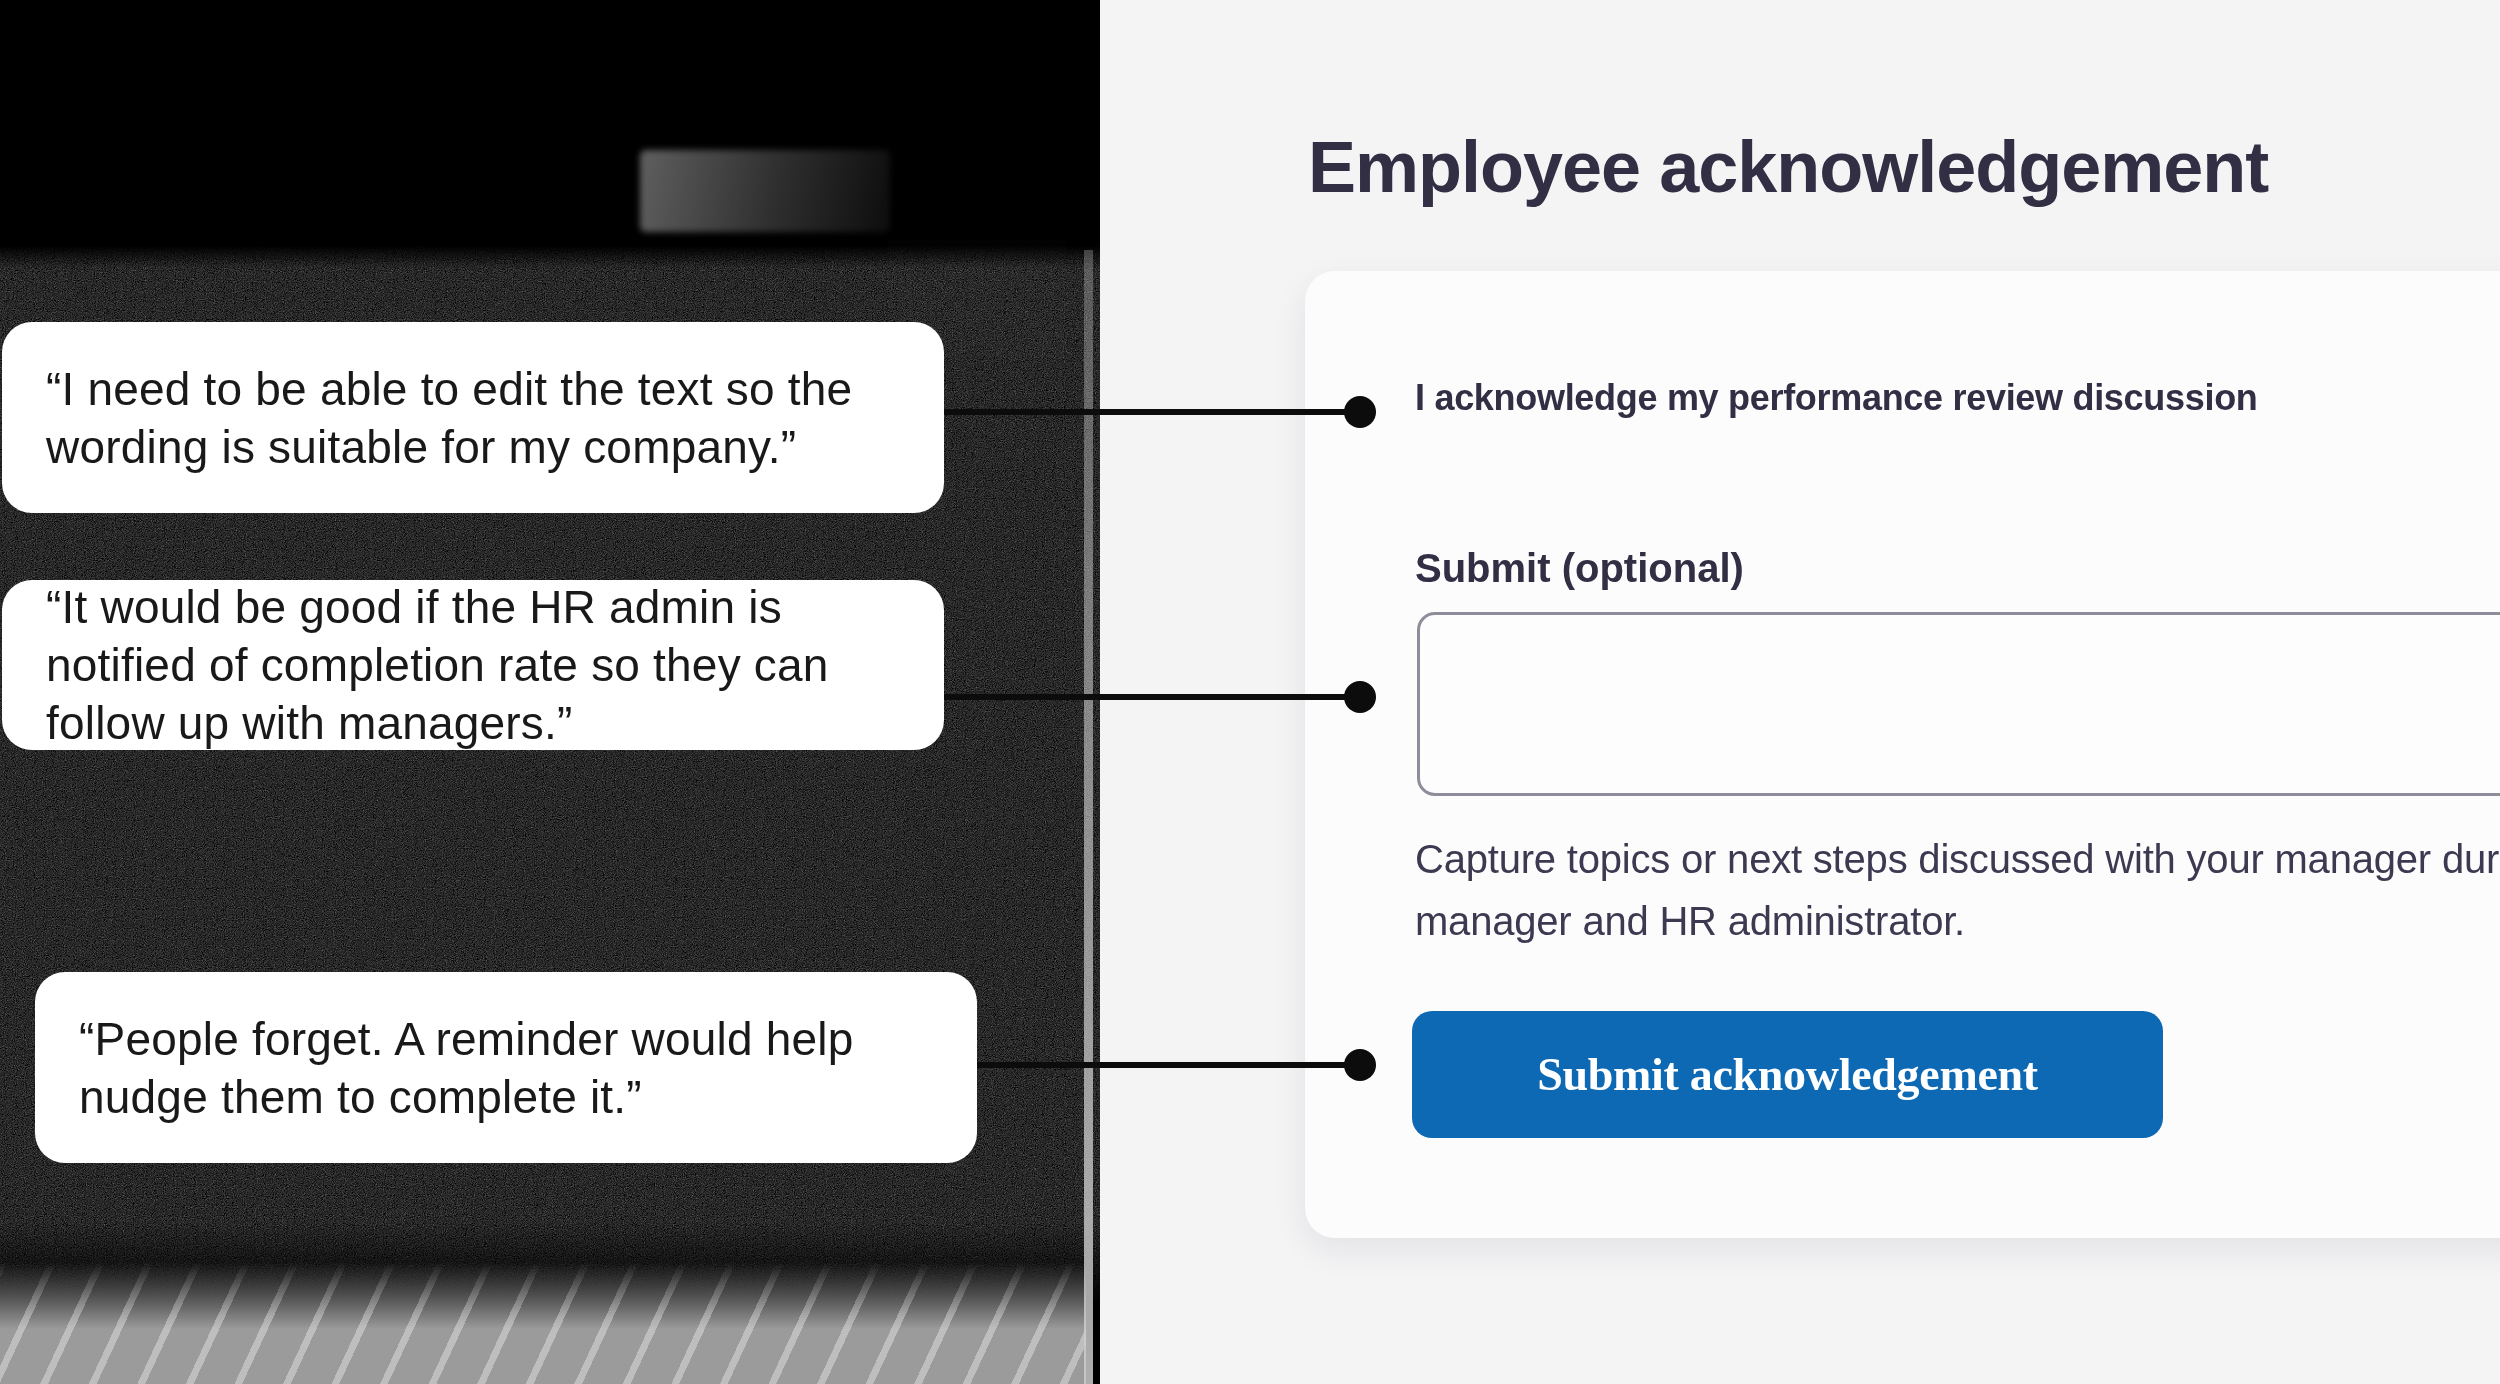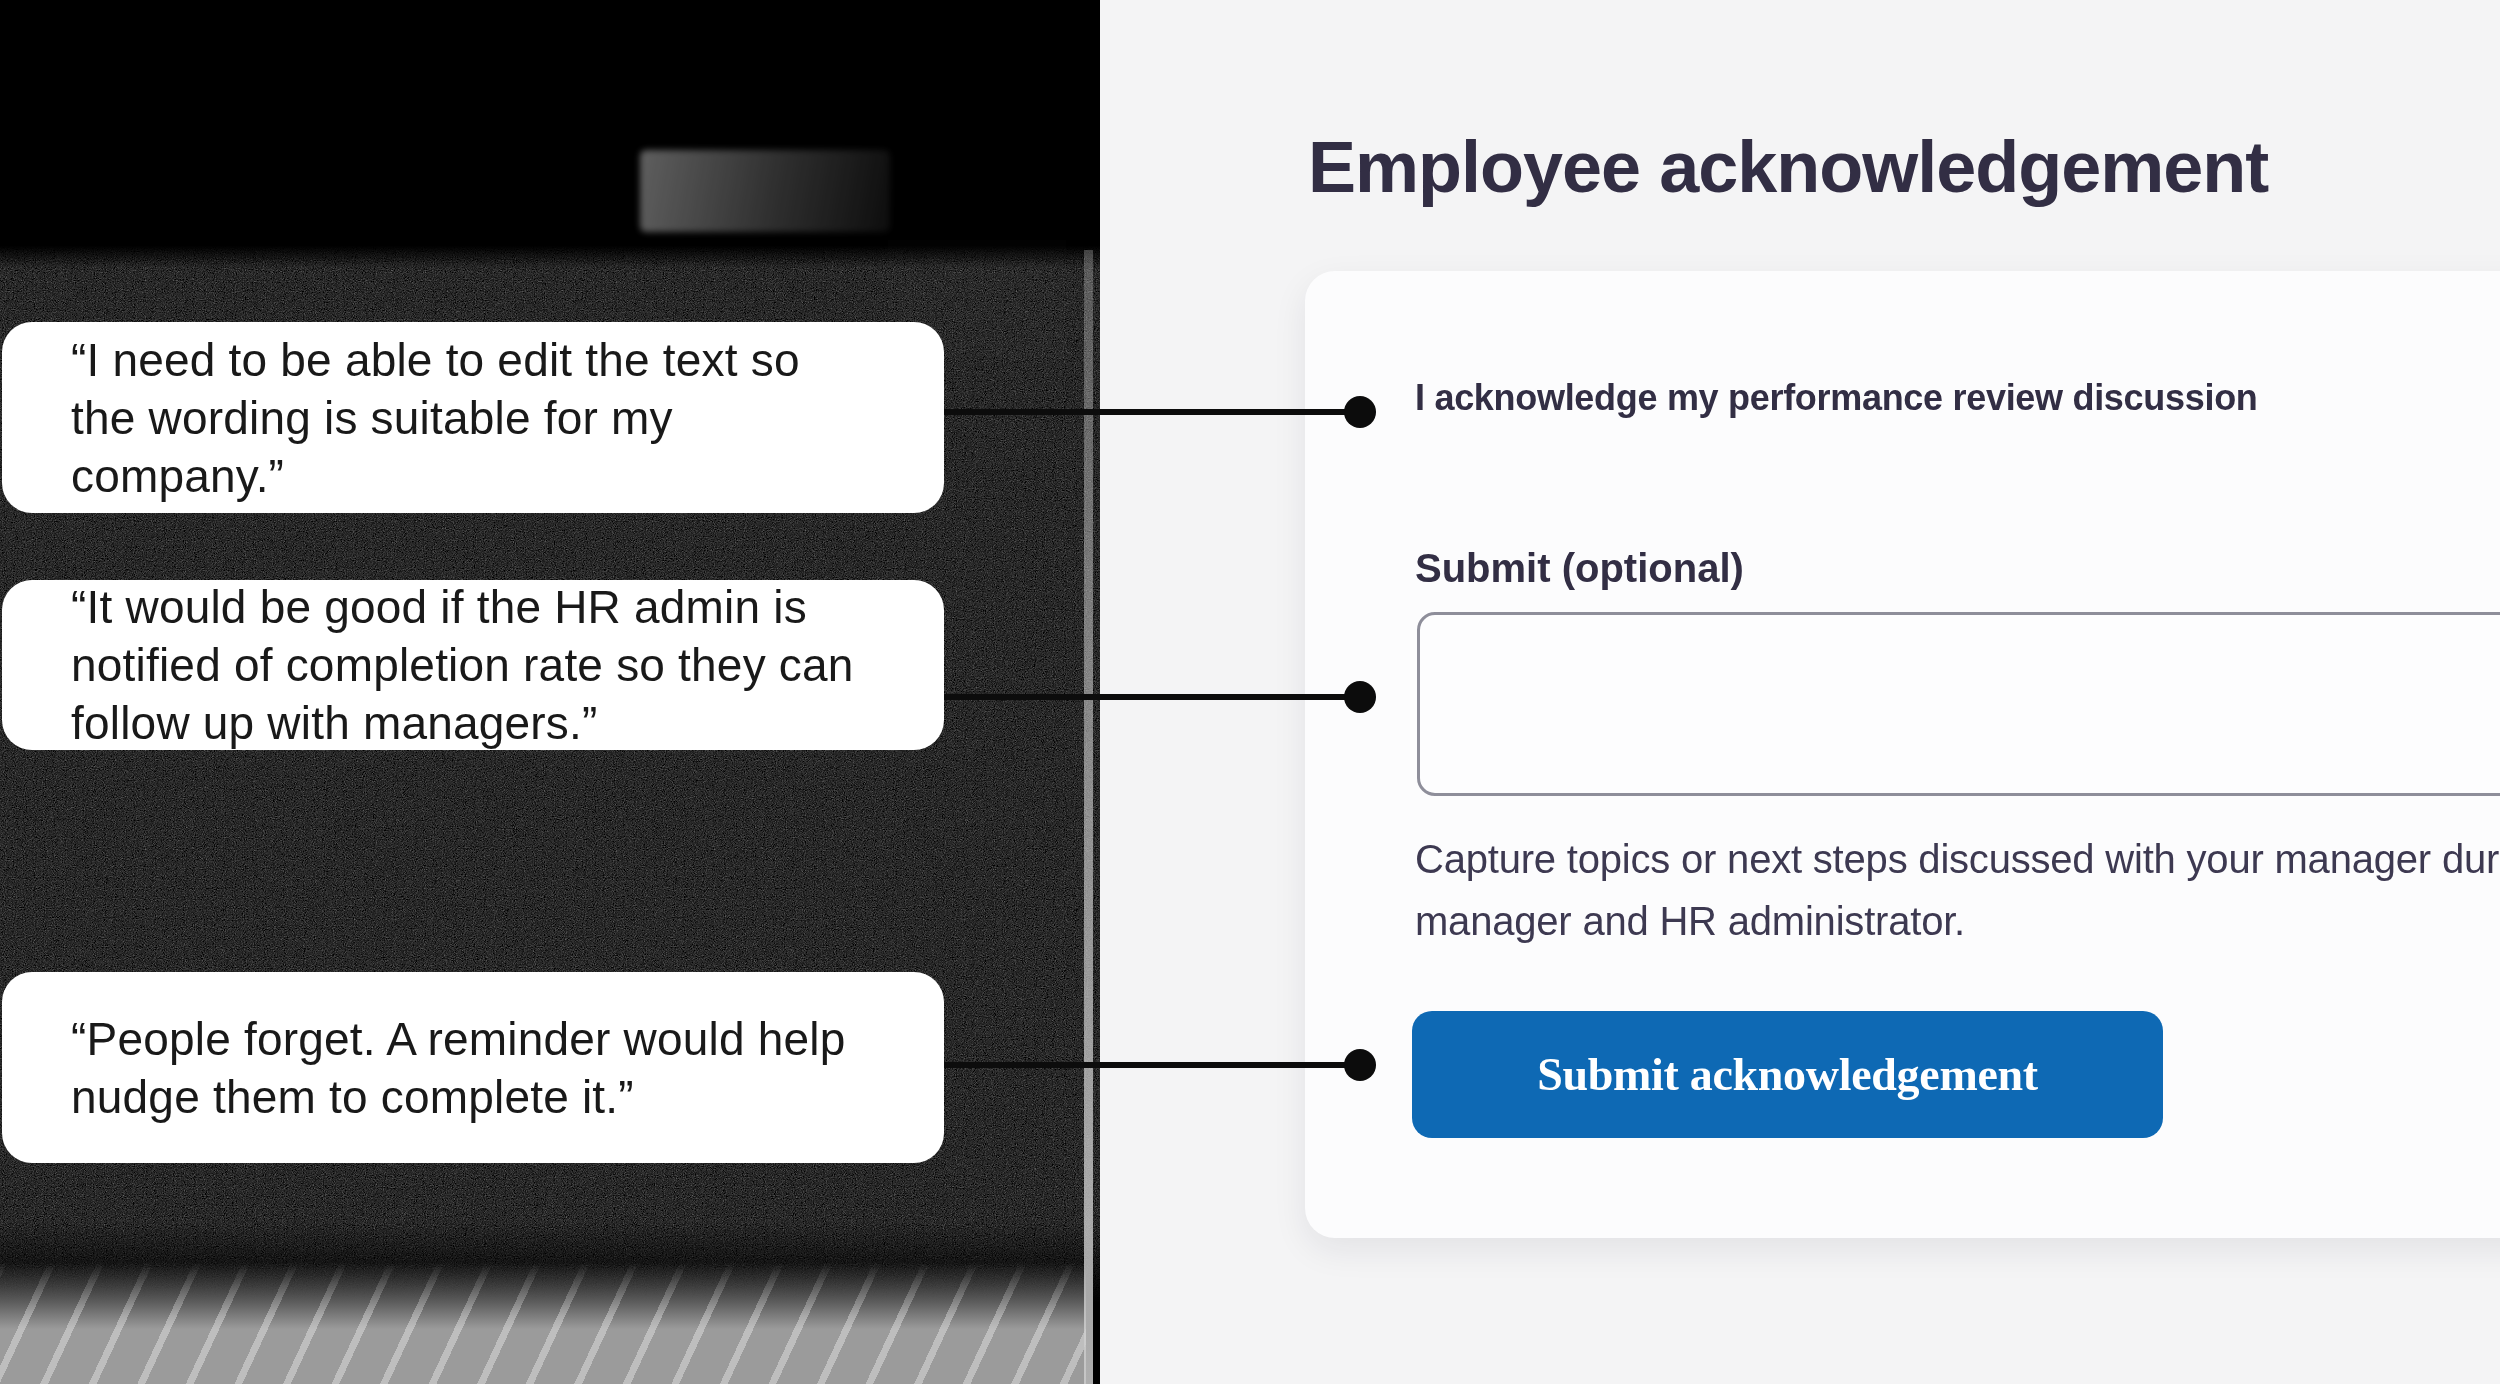--- a/index.html
+++ b/index.html
@@ -28,25 +28,25 @@
         background:linear-gradient(180deg,rgba(155,155,155,0) 0%,var(--melt) 55%,var(--melt) 100%);}
   .melt-streaks{position:absolute;inset:0;
         background:repeating-linear-gradient(115deg,rgba(255,255,255,.35) 0 7px,rgba(255,255,255,0) 7px 44px);
         -webkit-mask-image:linear-gradient(180deg,transparent 0,#000 45%);
         mask-image:linear-gradient(180deg,transparent 0,#000 45%);}
   .edge-line{position:absolute;left:1084px;top:250px;width:9px;height:1134px;
              background:linear-gradient(180deg,rgba(235,235,235,.25) 0%,rgba(225,225,225,.55) 45%,rgba(205,205,205,.85) 100%);}
 
   .quote-bubble{position:absolute;left:2px;width:942px;background:var(--bubble-bg);
                 border-radius:30px;display:flex;flex-direction:column;justify-content:center;
-                padding:0 69px;color:var(--bubble-text);font-size:46px;line-height:58px;
+                padding:0 44px;color:var(--bubble-text);font-size:46px;line-height:58px;
                 letter-spacing:.2px;z-index:7;}
   .qb1{top:322px;height:191px;}
   .qb2{top:580px;height:170px;}
-  .qb3{top:972px;height:191px;}
+  .qb3{top:972px;height:191px;margin-left:33px;}
 
   .connector-line{position:absolute;left:930px;width:432px;height:6px;background:var(--line);z-index:5;}
   .cl1{top:409px;} .cl2{top:694px;} .cl3{top:1062px;}
   .connector-dot{position:absolute;left:1344px;width:32px;height:32px;border-radius:50%;
                  background:var(--line);z-index:8;}
   .cd1{top:396px;} .cd2{top:681px;} .cd3{top:1049px;}
 
   
   .page-title{position:absolute;left:1308px;top:126px;font-size:72px;font-weight:700;
               letter-spacing:-1px;color:var(--heading);white-space:nowrap;}

